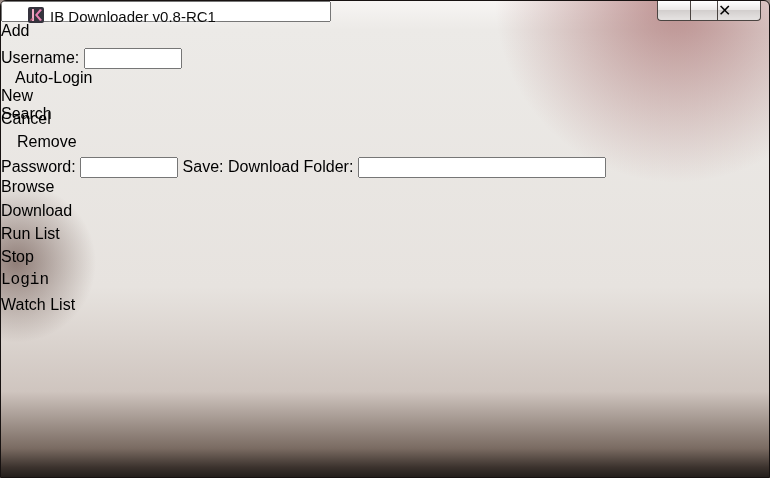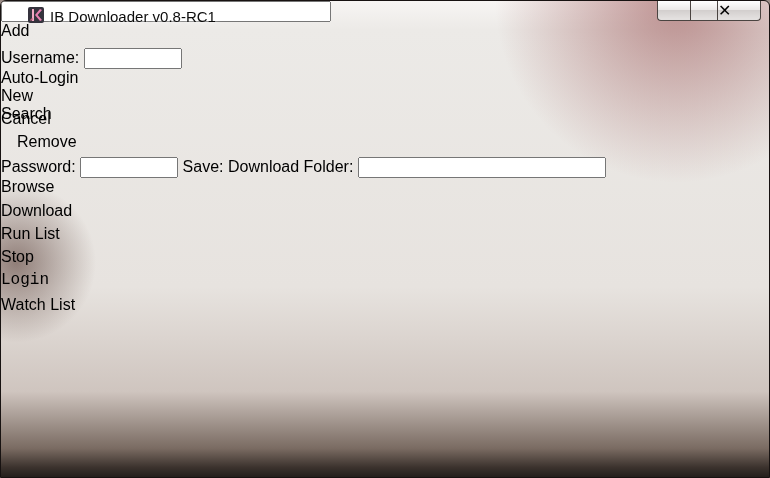--- a/index.html
+++ b/index.html
@@ -67,21 +67,21 @@
     </div>
   </div>
 
   <div class="client">
 
     
     <input class="txt" style="left: 11px; top: 13px; width: 322px;" value="">
     <div class="btn btn-std" style="left:418px;top:12px;width:73px;height:26px;">Add</div>
     <span class="lbl" style="left:505px;top:17px;">Username:</span>
     <input class="txt" style="left: 572px; top: 13px; width: 90px;" value="">
-    <div class="row" style="left:668px;top:16px;">
+    <div class="row" style="left:668px;top:16px;padding-left:14px;">
       <span class="cb"></span>
       <span class="t mag">Auto-Login</span>
     </div>
 
     
     <div class="btn btn-flat" style="left:260px;top:40px;width:71px;height:23px;">New Search</div>
     <div class="btn btn-flat" style="left:343px;top:40px;width:70px;height:23px;">Cancel</div>
     <div class="btn btn-std" style="left:418px;top:41px;width:73px;height:24px;padding-left:16px;">Remove</div>
     <span class="lbl" style="left:506px;top:45px;">Password:</span>
     <input class="txt" style="left: 572px; top: 41px; width: 90px;" value="">

